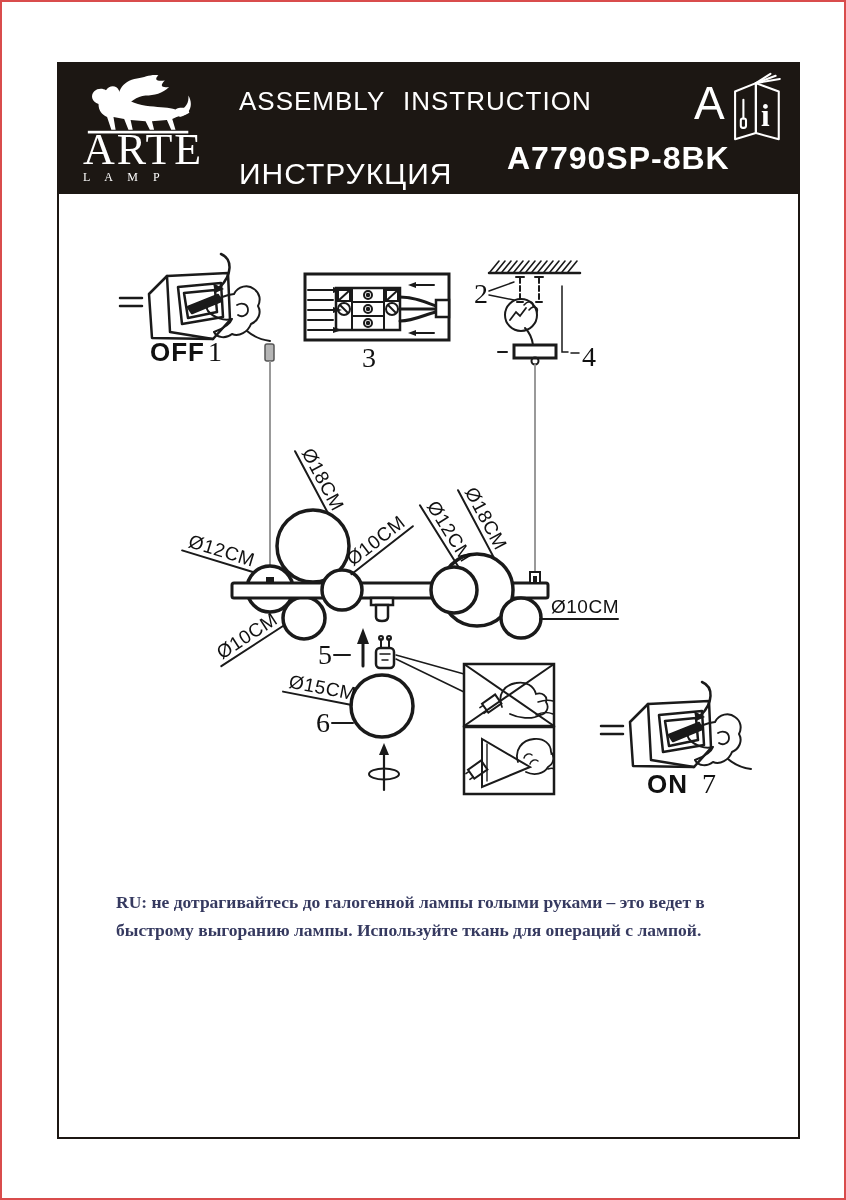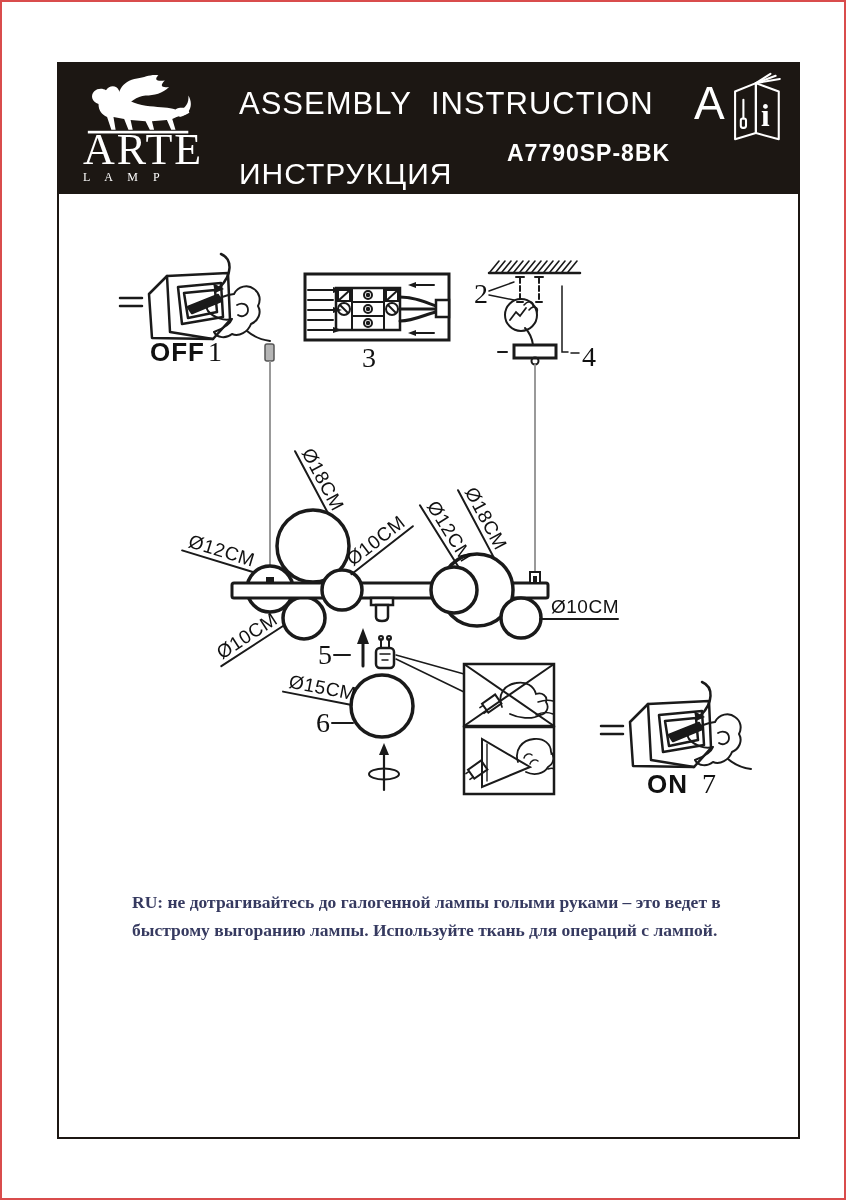--- a/index.html
+++ b/index.html
@@ -17,44 +17,44 @@
   }
   .brand-name{
     position:absolute;left:24px;top:64px;width:110px;text-align:right;
     font-family:"Liberation Serif",serif;font-size:44px;letter-spacing:2px;color:#fff;line-height:1;
   }
   .brand-sub{
     position:absolute;left:24px;top:106px;width:110px;text-align:left;
     font-family:"Liberation Serif",serif;font-size:12px;letter-spacing:6px;color:#fff;
   }
   .title-en{
-    position:absolute;left:180px;top:22px;font-size:31px;color:#fff;letter-spacing:1px;word-spacing:10px;white-space:nowrap;
+    position:absolute;left:180px;top:22px;font-size:26px;color:#fff;letter-spacing:1px;word-spacing:10px;white-space:nowrap;
   }
   .title-ru{
     position:absolute;left:180px;top:73px;font-size:30px;color:#fff;letter-spacing:1px;white-space:nowrap;margin-top:20px;
   }
   .model{
-    position:absolute;left:448px;top:76px;font-size:23px;font-weight:700;color:#fff;letter-spacing:1px;white-space:nowrap;
+    position:absolute;left:448px;top:76px;font-size:32px;font-weight:700;color:#fff;letter-spacing:1px;white-space:nowrap;
   }
   .rev{
     position:absolute;left:635px;top:12px;font-size:46px;color:#fff;
   }
   .logo-svg{position:absolute;left:22px;top:8px;}
   .booklet-svg{position:absolute;left:674px;top:4px;}
   .bookleti{font:700 30px "Liberation Serif",serif;fill:#fff;}
   .diagram-svg{position:absolute;left:0;top:0;z-index:2;}
   .dim{font:19px "Liberation Sans",sans-serif;fill:#111;letter-spacing:0.5px;}
   .num{font:28px "Liberation Serif",serif;fill:#111;}
   .swlab{font:700 26px "Liberation Sans",sans-serif;fill:#111;letter-spacing:1px;}
   .notes{
     position:absolute;left:112px;top:884px;width:622px;z-index:3;
     font-family:"Liberation Serif",serif;font-weight:700;font-size:17.5px;
     color:#363a60;line-height:1.62;
   }
-  .notes p{margin:0 0 26px 16px;}
+  .notes p{margin:0 0 26px 0;}
 </style>
 </head>
 <body>
 
 <div class="page">
 
   <div class="frame">
     <header class="hdr">
 
       <svg class="logo-svg" width="112" height="62" viewBox="0 0 100 58" xmlns="http://www.w3.org/2000/svg">

